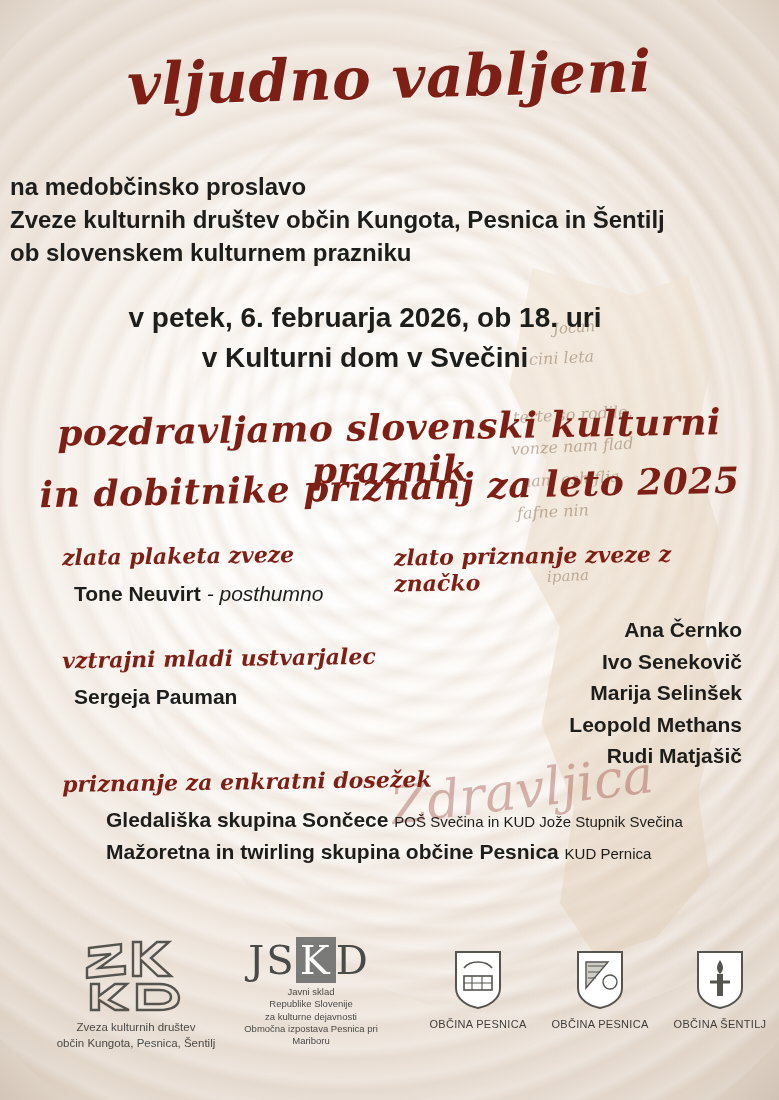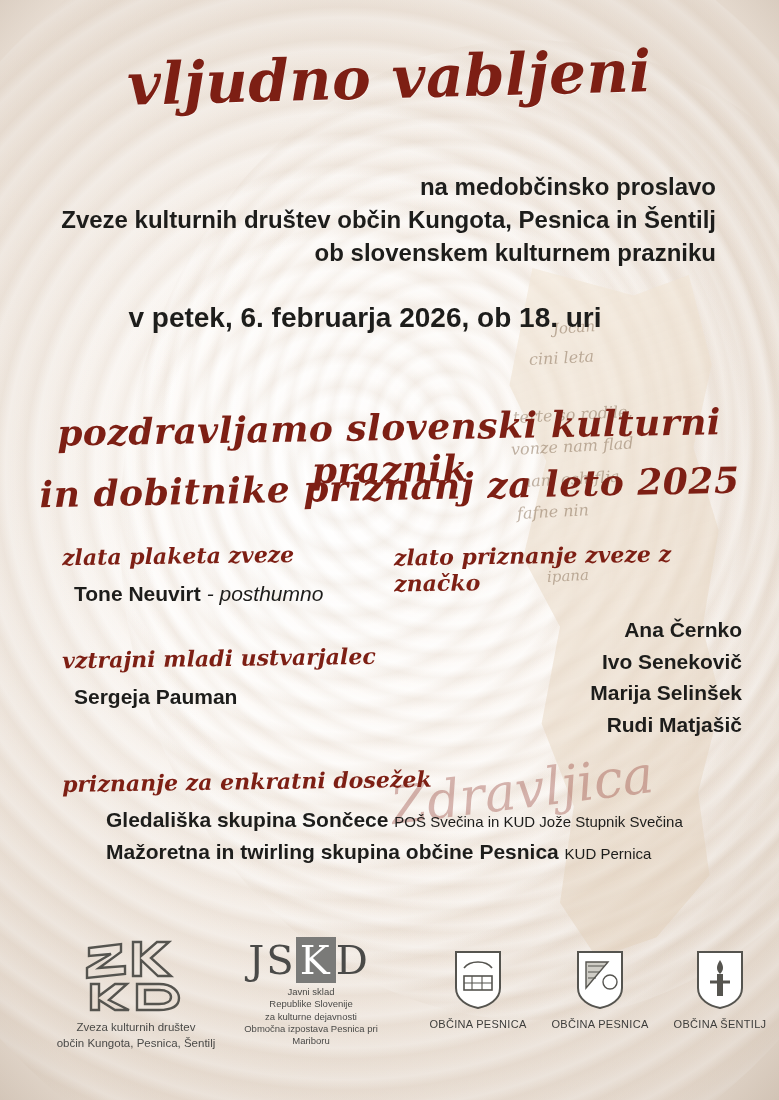--- a/index.html
+++ b/index.html
@@ -109,23 +109,23 @@
     width: 779px;
     text-align: center;
     font-size: 58px;
     line-height: 1.05;
     transform: rotate(-1.5deg);
     text-shadow: 0 1px 0 rgba(255,255,255,.5);
   }
   .block-intro {
     position: absolute;
     top: 170px;
-    left: 0;
+    left: 10px;
     width: 716px;
-    text-align: right;
+    text-align: left;
     color: #1d1d1b;
     font-weight: 700;
     font-size: 24px;
     line-height: 1.38;
   }
   .block-when {
     position: absolute;
     top: 298px;
     left: 0;
     width: 730px;
@@ -289,20 +289,21 @@
   <div class="script title-script">vljudno vabljeni</div>
 
   <div class="block-intro">
     <div>na medobčinsko proslavo</div>
     <div>Zveze kulturnih društev občin Kungota, Pesnica in Šentilj</div>
     <div>ob slovenskem kulturnem prazniku</div>
   </div>
 
   <div class="block-when">
     <div>v petek, 6. februarja 2026, ob 18. uri</div>
+    <div>v Kulturni dom v Svečini</div>
   </div>
 
   <div class="script greet1">pozdravljamo slovenski kulturni praznik</div>
   <div class="script greet2">in dobitnike priznanj za leto 2025</div>
 
   <div class="awards">
     <div class="col-left">
       <div class="cat">zlata plaketa zveze</div>
       <div class="name">
         <span>Tone Neuvirt</span><span class="sub"> - posthumno</span>
@@ -313,20 +314,21 @@
         <span>Sergeja Pauman</span><span class="sub"></span>
       </div>
     </div>
 
     <div class="col-right">
       <div class="cat">zlato priznanje zveze z značko</div>
       <div style="height:10px"></div>
       <div class="name-r">Ana Černko</div>
       <div class="name-r">Ivo Senekovič</div>
       <div class="name-r">Marija Selinšek</div>
+      <div class="name-r">Leopold Methans</div>
       <div class="name-r">Rudi Matjašič</div>
     </div>
   </div>
 
   <div class="bottom-awards">
     <div class="cat">priznanje za enkratni dosežek</div>
     <div class="ba-row">
       <span>Gledališka skupina Sončece</span>
       <span class="small">POŠ Svečina in KUD Jože Stupnik Svečina</span>
     </div>

